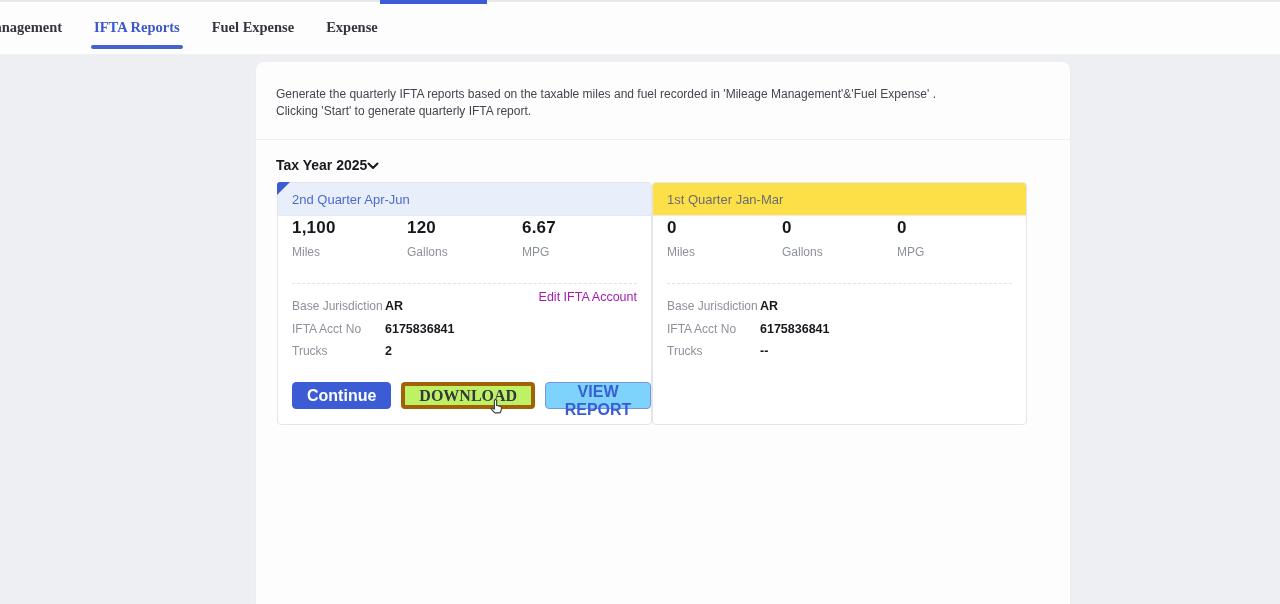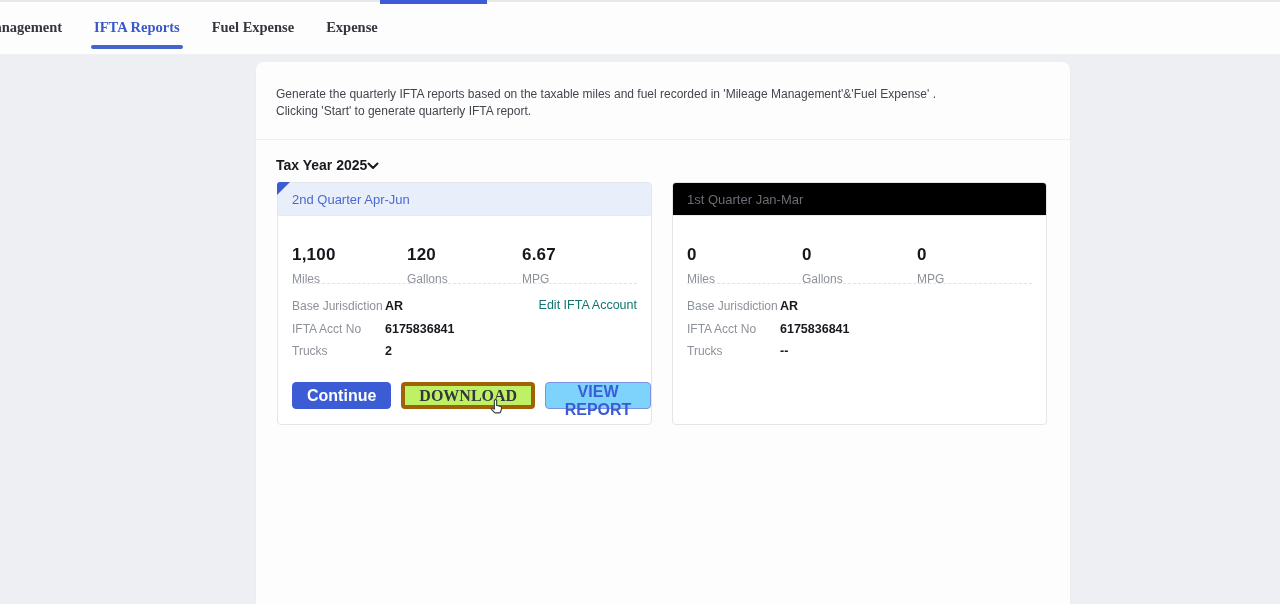--- a/index.html
+++ b/index.html
@@ -48,57 +48,57 @@
   .intro { padding: 24px 20px 19px 20px; border-bottom: 1px solid #eceef1; }
   .intro p { font-size: 12px; line-height: 17px; color: #42464d; }
   .taxyear {
     display: inline-flex; align-items: center; gap: 0;
     margin: 17px 0 0 20px; cursor: pointer;
     font-size: 14px; font-weight: bold; color: #17191d;
   }
   .taxyear svg { margin-top: 2px; }
 
   
-  .cards { position: absolute; top: 120px; left: 21px; display: flex; gap: 20px; }
+  .cards { position: absolute; top: 120px; left: 21px; display: flex; }
   .card {
     position: relative; width: 375px; height: 243px;
     background: #fff; border: 1px solid #e3e5e9; border-radius: 4px;
   }
   .card-header {
     height: 33px; display: flex; align-items: center;
     padding-left: 14px; font-size: 13px;
-    background: #000000; color: #696d74;
+    background: #fde047; color: #696d74;
     border-radius: 3px 3px 0 0;
     border-bottom: 1px solid #ececef;
   }
   .card.selected .card-header { background: #e9eefb; color: #4a6ad0; border-bottom-color: #e2e9f8; }
   .corner {
     display: none; position: absolute; top: -1px; left: -1px; z-index: 2;
     width: 0; height: 0;
     border-top: 13px solid var(--primary, #3b5cd4);
     border-right: 13px solid transparent;
     border-radius: 3px 0 0 0;
   }
   .card.selected .corner { display: block; }
 
-  .stats { position: absolute; top: 62px; left: 14px; display: flex; }
+  .stats { position: absolute; top: 35px; left: 14px; display: flex; }
   .stat { width: 115px; }
   .stat-value { font-size: 17px; font-weight: bold; color: #15181d; letter-spacing: .2px; }
   .stat-label { font-size: 12px; color: #8d9199; margin-top: 7px; }
 
   .divider { position: absolute; top: 100px; left: 14px; right: 14px; border-top: 1px dashed #e0e2e7; }
 
   .details { position: absolute; top: 112px; left: 14px; right: 14px; }
   .detail-row { display: flex; align-items: center; height: 22.5px; }
   .detail-label { width: 93px; font-size: 12px; color: #8d9199; }
   .detail-value { font-size: 12.5px; font-weight: bold; color: #17191d; }
 
   .edit-link {
-    position: absolute; top: 115px; right: 14px;
-    font-size: 12.5px; color: #0f766e; text-decoration: none; cursor: pointer;
+    position: absolute; top: 107px; right: 14px;
+    font-size: 12.5px; color: #a21caf; text-decoration: none; cursor: pointer;
   }
   .edit-link:empty { display: none; }
 
   .buttons { position: absolute; top: 199px; left: 14px; display: flex; gap: 10px; }
   .btn {
     height: 27px; padding: 0 14px; border-radius: 4px;
     font-family: "Liberation Sans", sans-serif;
     font-size: 16px; font-weight: bold; cursor: pointer;
   }
   .btn-primary { background: var(--primary, #3b5cd4); border: 1px solid var(--primary, #3b5cd4); color: #fff; }

